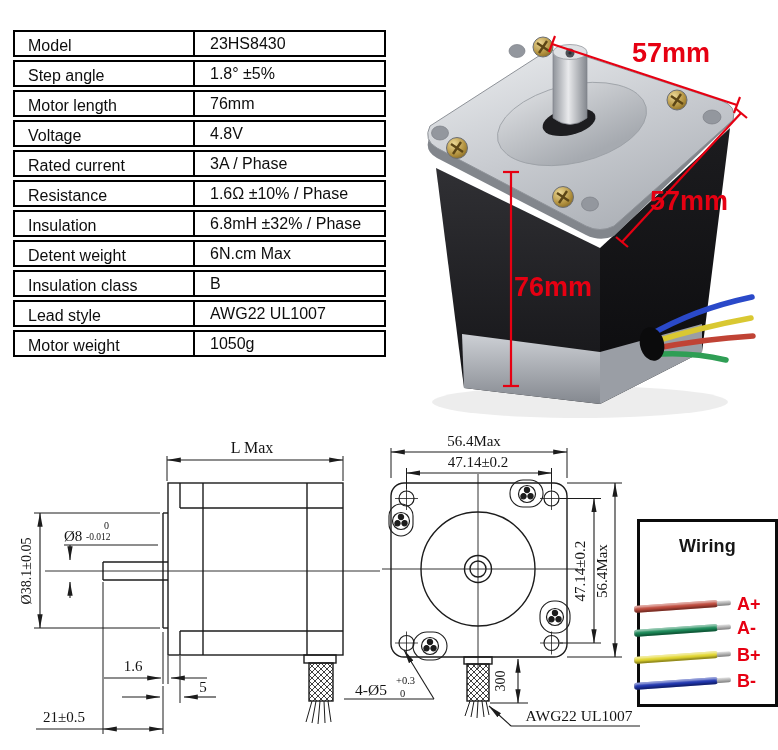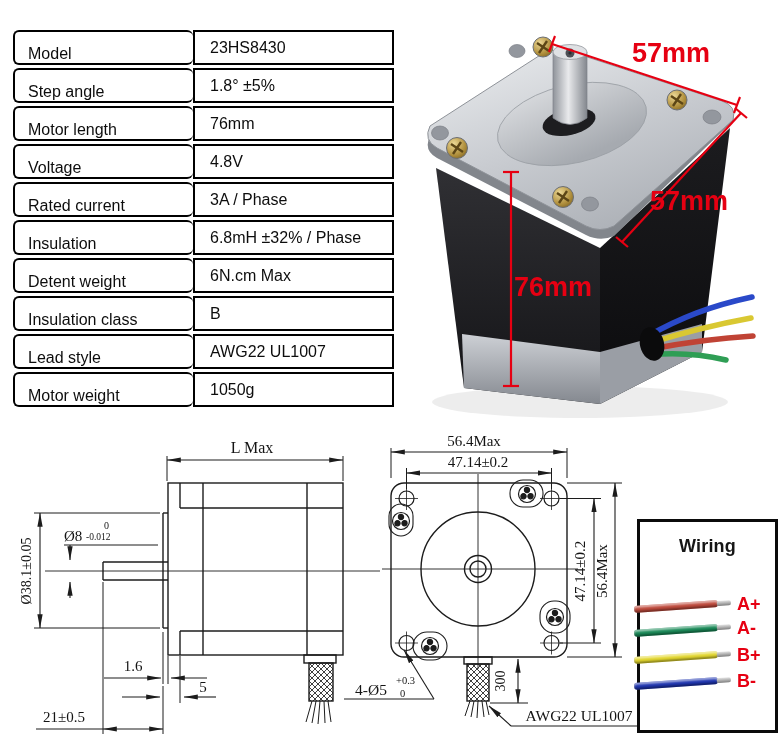--- a/index.html
+++ b/index.html
@@ -10,32 +10,32 @@
   
   table.spec{
     position:absolute;left:13px;top:27px;
     border-collapse:separate;border-spacing:0 3px;
   }
   table.spec td{
     border:2px solid #000;height:19px;line-height:19px;
     font-size:16px;color:#0d0d0d;white-space:nowrap;vertical-align:middle;
     background:#fff;
   }
-  table.spec td.lbl{width:165px;padding:12px 0 0 13px;border-right:none;border-radius:6px;}
-  table.spec td.val{width:174px;padding:0 8px 0 15px;}
+  table.spec td.lbl{width:165px;padding:4px 0 0 13px;border-right:none;}
+  table.spec td.val{width:174px;padding:0 0 0 15px;}
   table.spec td.val sup{font-size:10px;line-height:0;}
   
   svg{position:absolute;display:block;}
   #photo-svg{left:400px;top:0;}
   #drawing-svg{left:0;top:430px;}
   .dtxt{font-family:"Liberation Serif",serif;fill:#141414;}
   .photo-dim-text{font-weight:bold;font-size:27px;}
   
   .wiring-box{
-    position:absolute;left:637px;top:519px;width:141px;height:214px;
+    position:absolute;left:637px;top:519px;width:141px;height:188px;
     border:3px solid #0b0b0b;box-sizing:border-box;background:#fff;
   }
   .wiring-title{
     position:absolute;left:0;right:0;top:14px;text-align:center;
     font-size:18px;font-weight:bold;color:#161616;letter-spacing:.2px;
   }
   .wire-row{position:absolute;left:0;right:0;height:0;}
   .wire{
     position:absolute;left:-6px;top:-4px;width:84px;height:7px;border-radius:3px;
     transform:rotate(-4deg);
@@ -68,20 +68,24 @@
           <td class="lbl">Motor length</td>
           <td class="val">76mm</td>
         </tr>
         <tr>
           <td class="lbl">Voltage</td>
           <td class="val">4.8V</td>
         </tr>
         <tr>
           <td class="lbl">Rated current</td>
           <td class="val">3A / Phase</td>
+        </tr>
+        <tr>
+          <td class="lbl">Resistance</td>
+          <td class="val">1.6Ω ±10% / Phase</td>
         </tr>
         <tr>
           <td class="lbl">Insulation</td>
           <td class="val">6.8mH ±32% / Phase</td>
         </tr>
         <tr>
           <td class="lbl">Detent weight</td>
           <td class="val">6N.cm Max</td>
         </tr>
         <tr>

